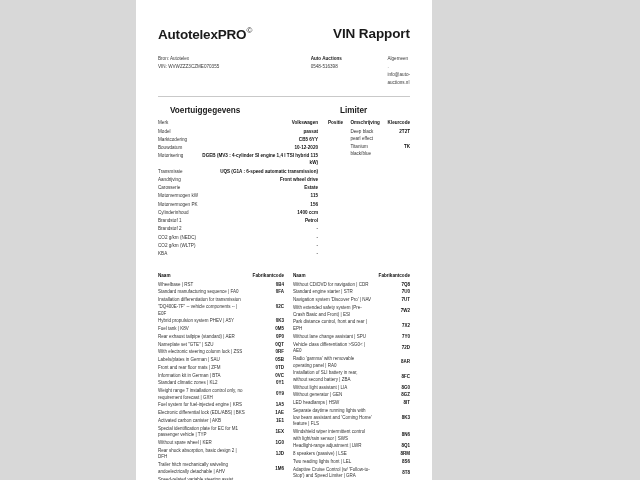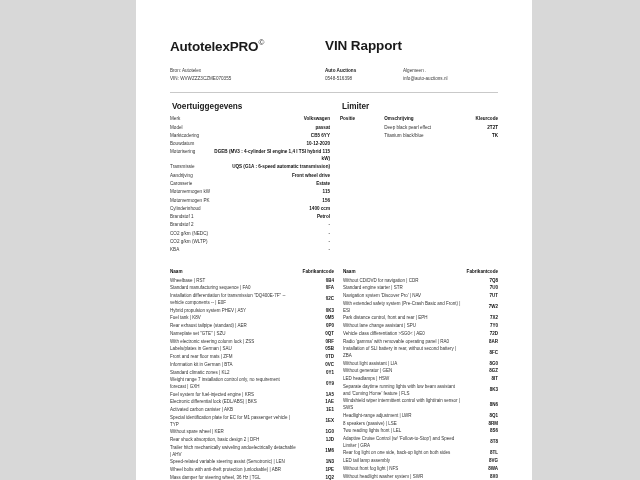--- a/index.html
+++ b/index.html
@@ -10,25 +10,25 @@
   body {
     width: 640px;
     height: 480px;
     overflow: hidden;
     font-family: "Liberation Sans", sans-serif;
   }
   #page {
     position: absolute;
     left: 136px;
     top: 0px;
-    width: 396px;
+    width: 296px;
     height: 480px;
     background: #ffffff;
     box-sizing: border-box;
-    padding: 12px;
+    padding: 0;
     overflow: hidden;
   }
   .sheet-inner {
     padding: 26px 22px 10px 22px;
   }
 
   
   .doc-header {
     display: flex;
     flex-direction: row;
@@ -47,20 +47,21 @@
   .brand-title .reg {
     font-size: 8px;
     vertical-align: super;
     font-weight: normal;
   }
   .doc-title {
     font-size: 13.5px;
     font-weight: bold;
     color: #1a1a1a;
     letter-spacing: -0.1px;
+    margin-left: 20px;
   }
 
   .meta-row {
     display: flex;
     flex-direction: row;
     margin-top: 13px;
   }
   .meta-block { font-size: 4.6px; line-height: 1.75; color: #3a3a3a; }
   .meta-block.src { width: 155px; }
   .meta-block.auc { width: 78px; }
@@ -70,21 +71,21 @@
   .rule {
     border-top: 1px solid #c9c9c9;
     margin: 9px 0 0 0;
   }
 
   
   .section-title {
     font-size: 8.2px;
     font-weight: bold;
     color: #1a1a1a;
-    margin: 0 0 5px 2px;
+    margin: 0 0 5px 12px;
   }
 
   
   .cols {
     display: flex;
     flex-direction: row;
     margin-top: 9px;
   }
   .col-left { width: 160px; }
   .col-right { flex: 1; padding-left: 10px; }

